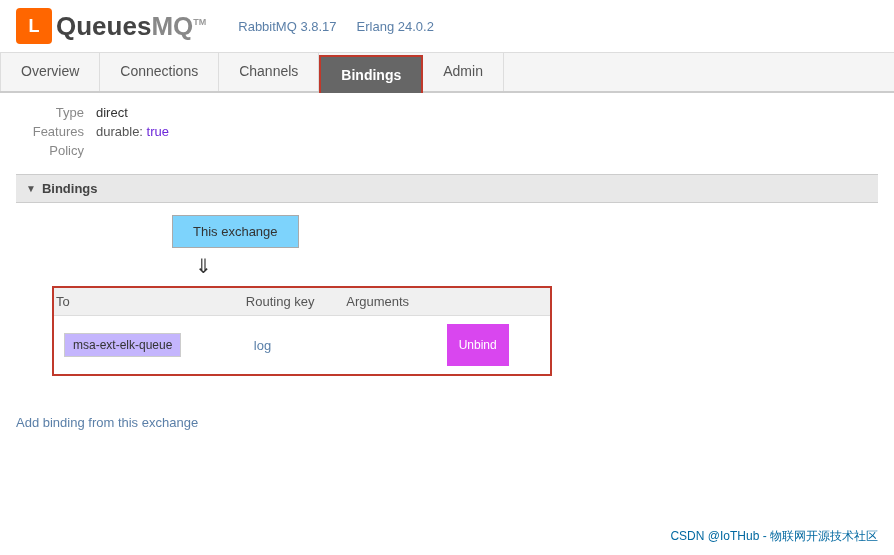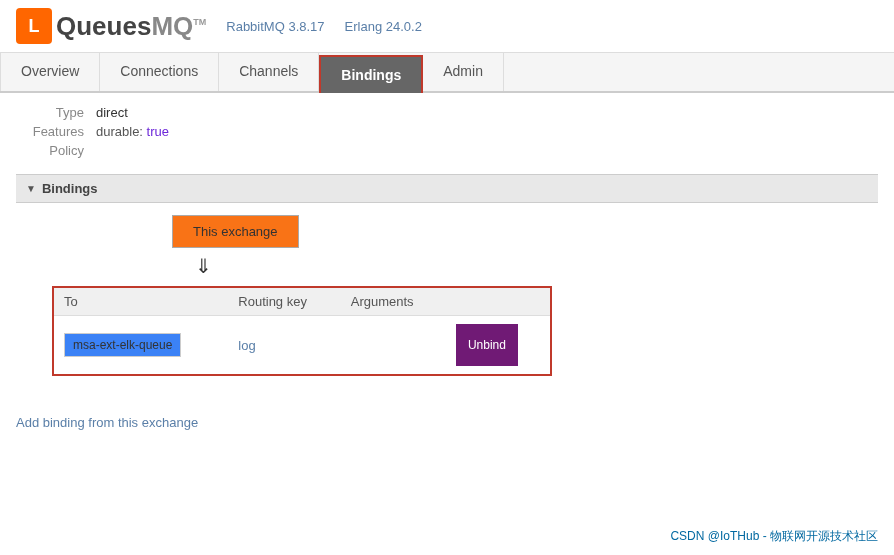--- a/index.html
+++ b/index.html
@@ -46,21 +46,21 @@
     .logo-text span.rabbit { color: #444; }
     .logo-text span.mq { color: #888; }
     .logo-tm {
       font-size: 9px;
       color: #999;
       vertical-align: super;
     }
     .header-versions {
       display: flex;
       gap: 20px;
-      margin-left: 4px;
+      margin-left: 16px;
     }
     .version-badge {
       color: #5a7fa8;
       font-size: 13px;
     }
 
     
     .nav {
       display: flex;
       border-bottom: 2px solid #ccc;
@@ -135,21 +135,21 @@
       color: #444;
     }
 
     
     .bindings-area {
       padding: 0 16px;
     }
     .exchange-box {
       display: inline-block;
       border: 1px solid #aaa;
-      background: #f97316;
+      background: #7dd3fc;
       padding: 8px 20px;
       margin-left: 140px;
       margin-bottom: 6px;
       font-size: 13px;
       color: #333;
     }
     .arrow-down {
       font-size: 20px;
       margin-left: 163px;
       margin-bottom: 8px;
@@ -163,45 +163,45 @@
       display: inline-block;
       min-width: 500px;
       margin-left: 20px;
     }
     .bindings-table {
       width: 100%;
       border-collapse: collapse;
     }
     .bindings-table th {
       background: #f0f0f0;
-      padding: 6px 10px;
+      padding: 6px 2px;
       text-align: left;
       font-weight: normal;
       color: #555;
       border-bottom: 1px solid #ddd;
       font-size: 13px;
     }
     .bindings-table td {
       padding: 8px 10px;
       vertical-align: middle;
       font-size: 13px;
     }
     .queue-name-box {
       border: 1px solid #ccc;
       padding: 4px 8px;
-      background: #3b82f6;
+      background: #c4b5fd;
       font-size: 12px;
       color: #333;
       display: inline-block;
     }
     .routing-key {
       color: #5a7fa8;
     }
     .unbind-btn {
-      background: #701a75;
+      background: #d946ef;
       color: #fff;
       border: none;
       padding: 14px 12px;
       cursor: pointer;
       font-size: 12px;
     }
 
     
     .footer-link {
       margin-top: 16px;

